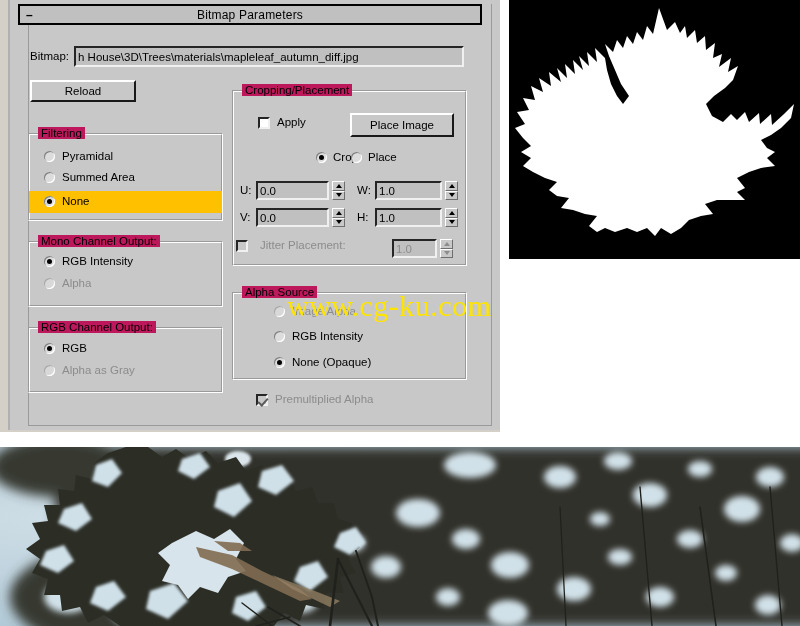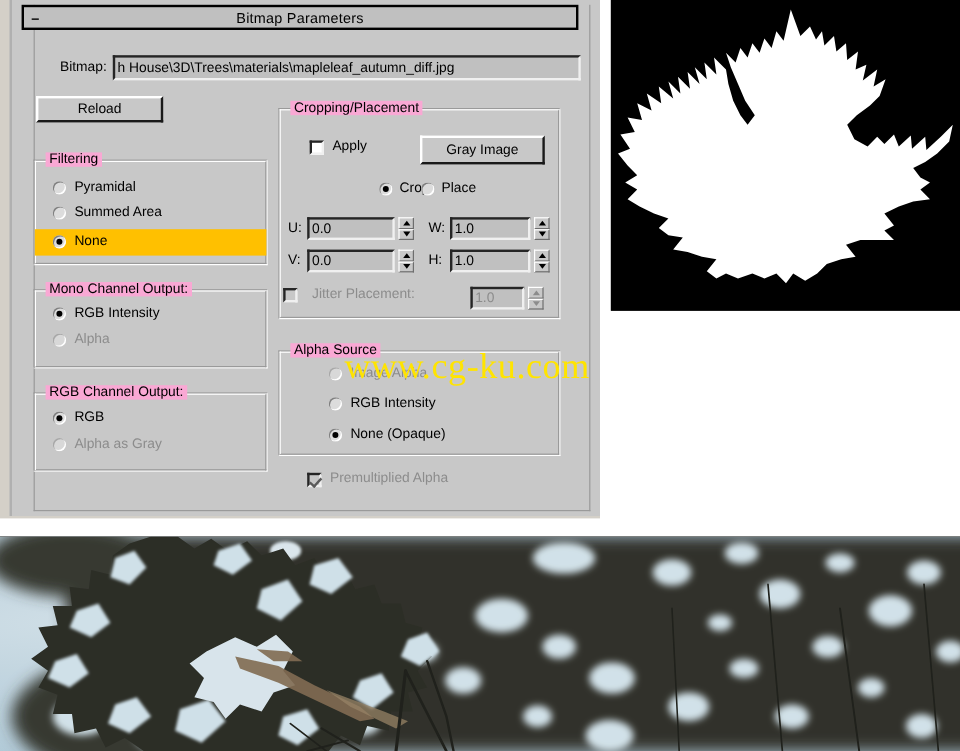--- a/index.html
+++ b/index.html
@@ -56,21 +56,21 @@
     box-sizing:border-box;
   }
   .group::after{
     content:"";position:absolute;left:0;top:0;right:0;bottom:0;
     border:1px solid #9a9a9a;
     border-top-color:#ffffff;border-left-color:#ffffff;
     pointer-events:none;
   }
   .group-title{
     position:absolute;top:-7px;left:9px;
-    background:#f9a8d4;padding:0 3px;
+    background:#be185d;padding:0 3px;
     font-size:11.5px;color:#000;white-space:nowrap;z-index:2;
   }
 
   
   .field{
     background:#c0c0c0;
     border:2px inset #c0c0c0;
     border-top-color:#7a7a7a;border-left-color:#7a7a7a;
     border-right-color:#f0f0f0;border-bottom-color:#f0f0f0;
     box-sizing:border-box;
@@ -174,21 +174,21 @@
 <div id="panel">
   <div class="panel-frame">
     <div class="panel-inner"></div>
   </div>
 
   <div class="rollout-title">
     <span class="rollout-collapse">–</span>
     <span>Bitmap Parameters</span>
   </div>
 
-  <div class="row" style="left:30px;top:46px;gap:5px;padding-left:20px;">
+  <div class="row" style="left:30px;top:46px;gap:5px;">
     <span class="lbl">Bitmap:</span>
     <div class="field" style="width:390px;height:21px;">h House\3D\Trees\materials\mapleleaf_autumn_diff.jpg</div>
   </div>
 
   <div class="btn" style="position:absolute;left:30px;top:80px;width:106px;height:22px;">Reload</div>
 
   <div class="group" style="left:28px;top:133px;width:195px;height:88px;">
     <span class="group-title">Filtering</span>
   </div>
   <div class="row" style="left:44px;top:151px;">
@@ -230,21 +230,21 @@
   </div>
 
   <div class="group" style="left:232px;top:90px;width:235px;height:176px;">
     <span class="group-title">Cropping/Placement</span>
   </div>
 
   <div class="row" style="left:258px;top:117px;">
     <span class="check"></span>
     <span class="lbl">Apply</span>
   </div>
-  <div class="btn" style="position:absolute;left:350px;top:113px;width:104px;height:24px;">Gray Image</div>
+  <div class="btn" style="position:absolute;left:350px;top:113px;width:104px;height:24px;">Place Image</div>
 
   <div class="row" style="left:272px;top:152px;gap:6px;margin-left:44px;">
     <span class="radio on"></span>
     <span class="lbl">Crop</span>
   </div>
   <div class="row" style="left:351px;top:152px;gap:6px;">
     <span class="radio"></span>
     <span class="lbl">Place</span>
   </div>
 

